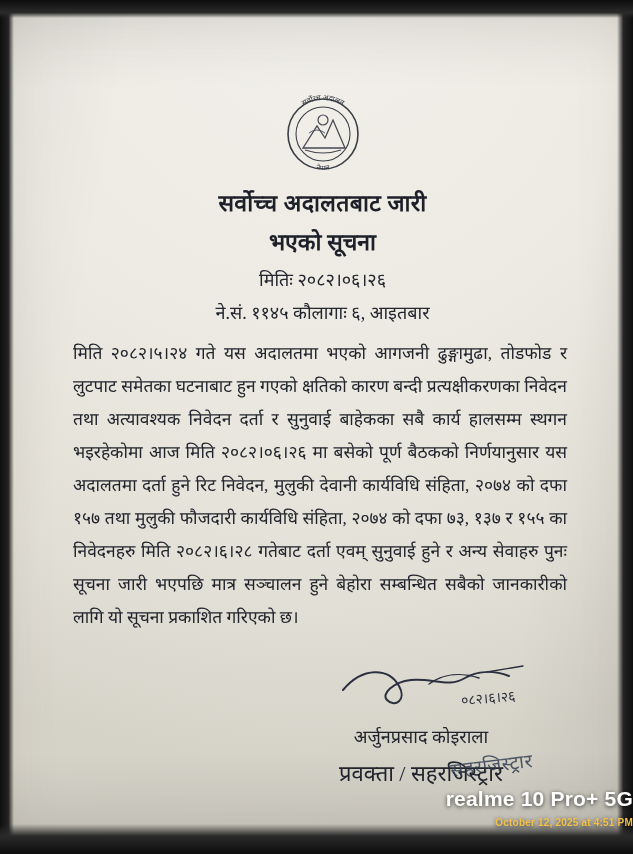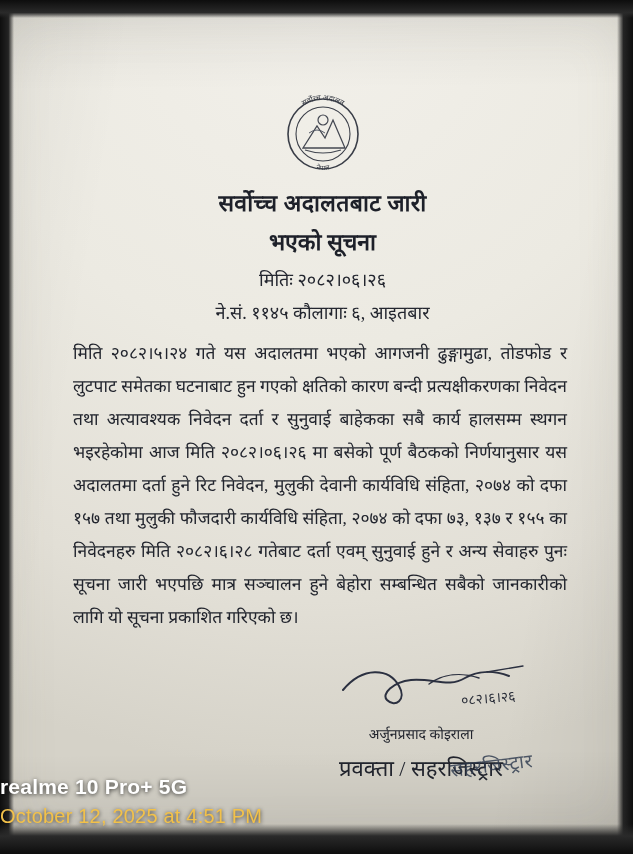--- a/index.html
+++ b/index.html
@@ -147,21 +147,21 @@
     position: absolute;
     right: 56px;
     top: 28px;
     font-size: 14px;
     transform: rotate(-5deg);
     color: #2b2f3a;
     font-family: "Liberation Serif", serif;
   }
   .sig-name {
     margin-top: 2px;
-    font-size: 14px;
+    font-size: 18px;
     color: #21242d;
   }
   .sig-role {
     margin-top: 9px;
     font-size: 22px;
     color: #21242d;
   }
   .stamp {
     position: absolute;
     right: 38px;
@@ -172,34 +172,34 @@
     transform: rotate(-7deg);
     opacity: 0.82;
     letter-spacing: 0.5px;
   }
 
   
   .watermark {
     position: absolute;
     left: 0; right: 0;
     bottom: 26px;
-    text-align: left;
+    text-align: right;
     color: #ffffff;
     text-shadow: 0 1px 4px rgba(0,0,0,0.75);
     pointer-events: none;
   }
   .wm-model {
     font-size: 21px;
     font-weight: 700;
     letter-spacing: 0.2px;
   }
   .wm-date {
     margin-top: 6px;
-    font-size: 20px;
-    font-weight: 400;
+    font-size: 10px;
+    font-weight: 700;
     color: #f2c14a;
     letter-spacing: 0.2px;
   }
 </style>
 </head>
 <body>
 
 <div class="photo">
 
   <div class="paper"></div>

